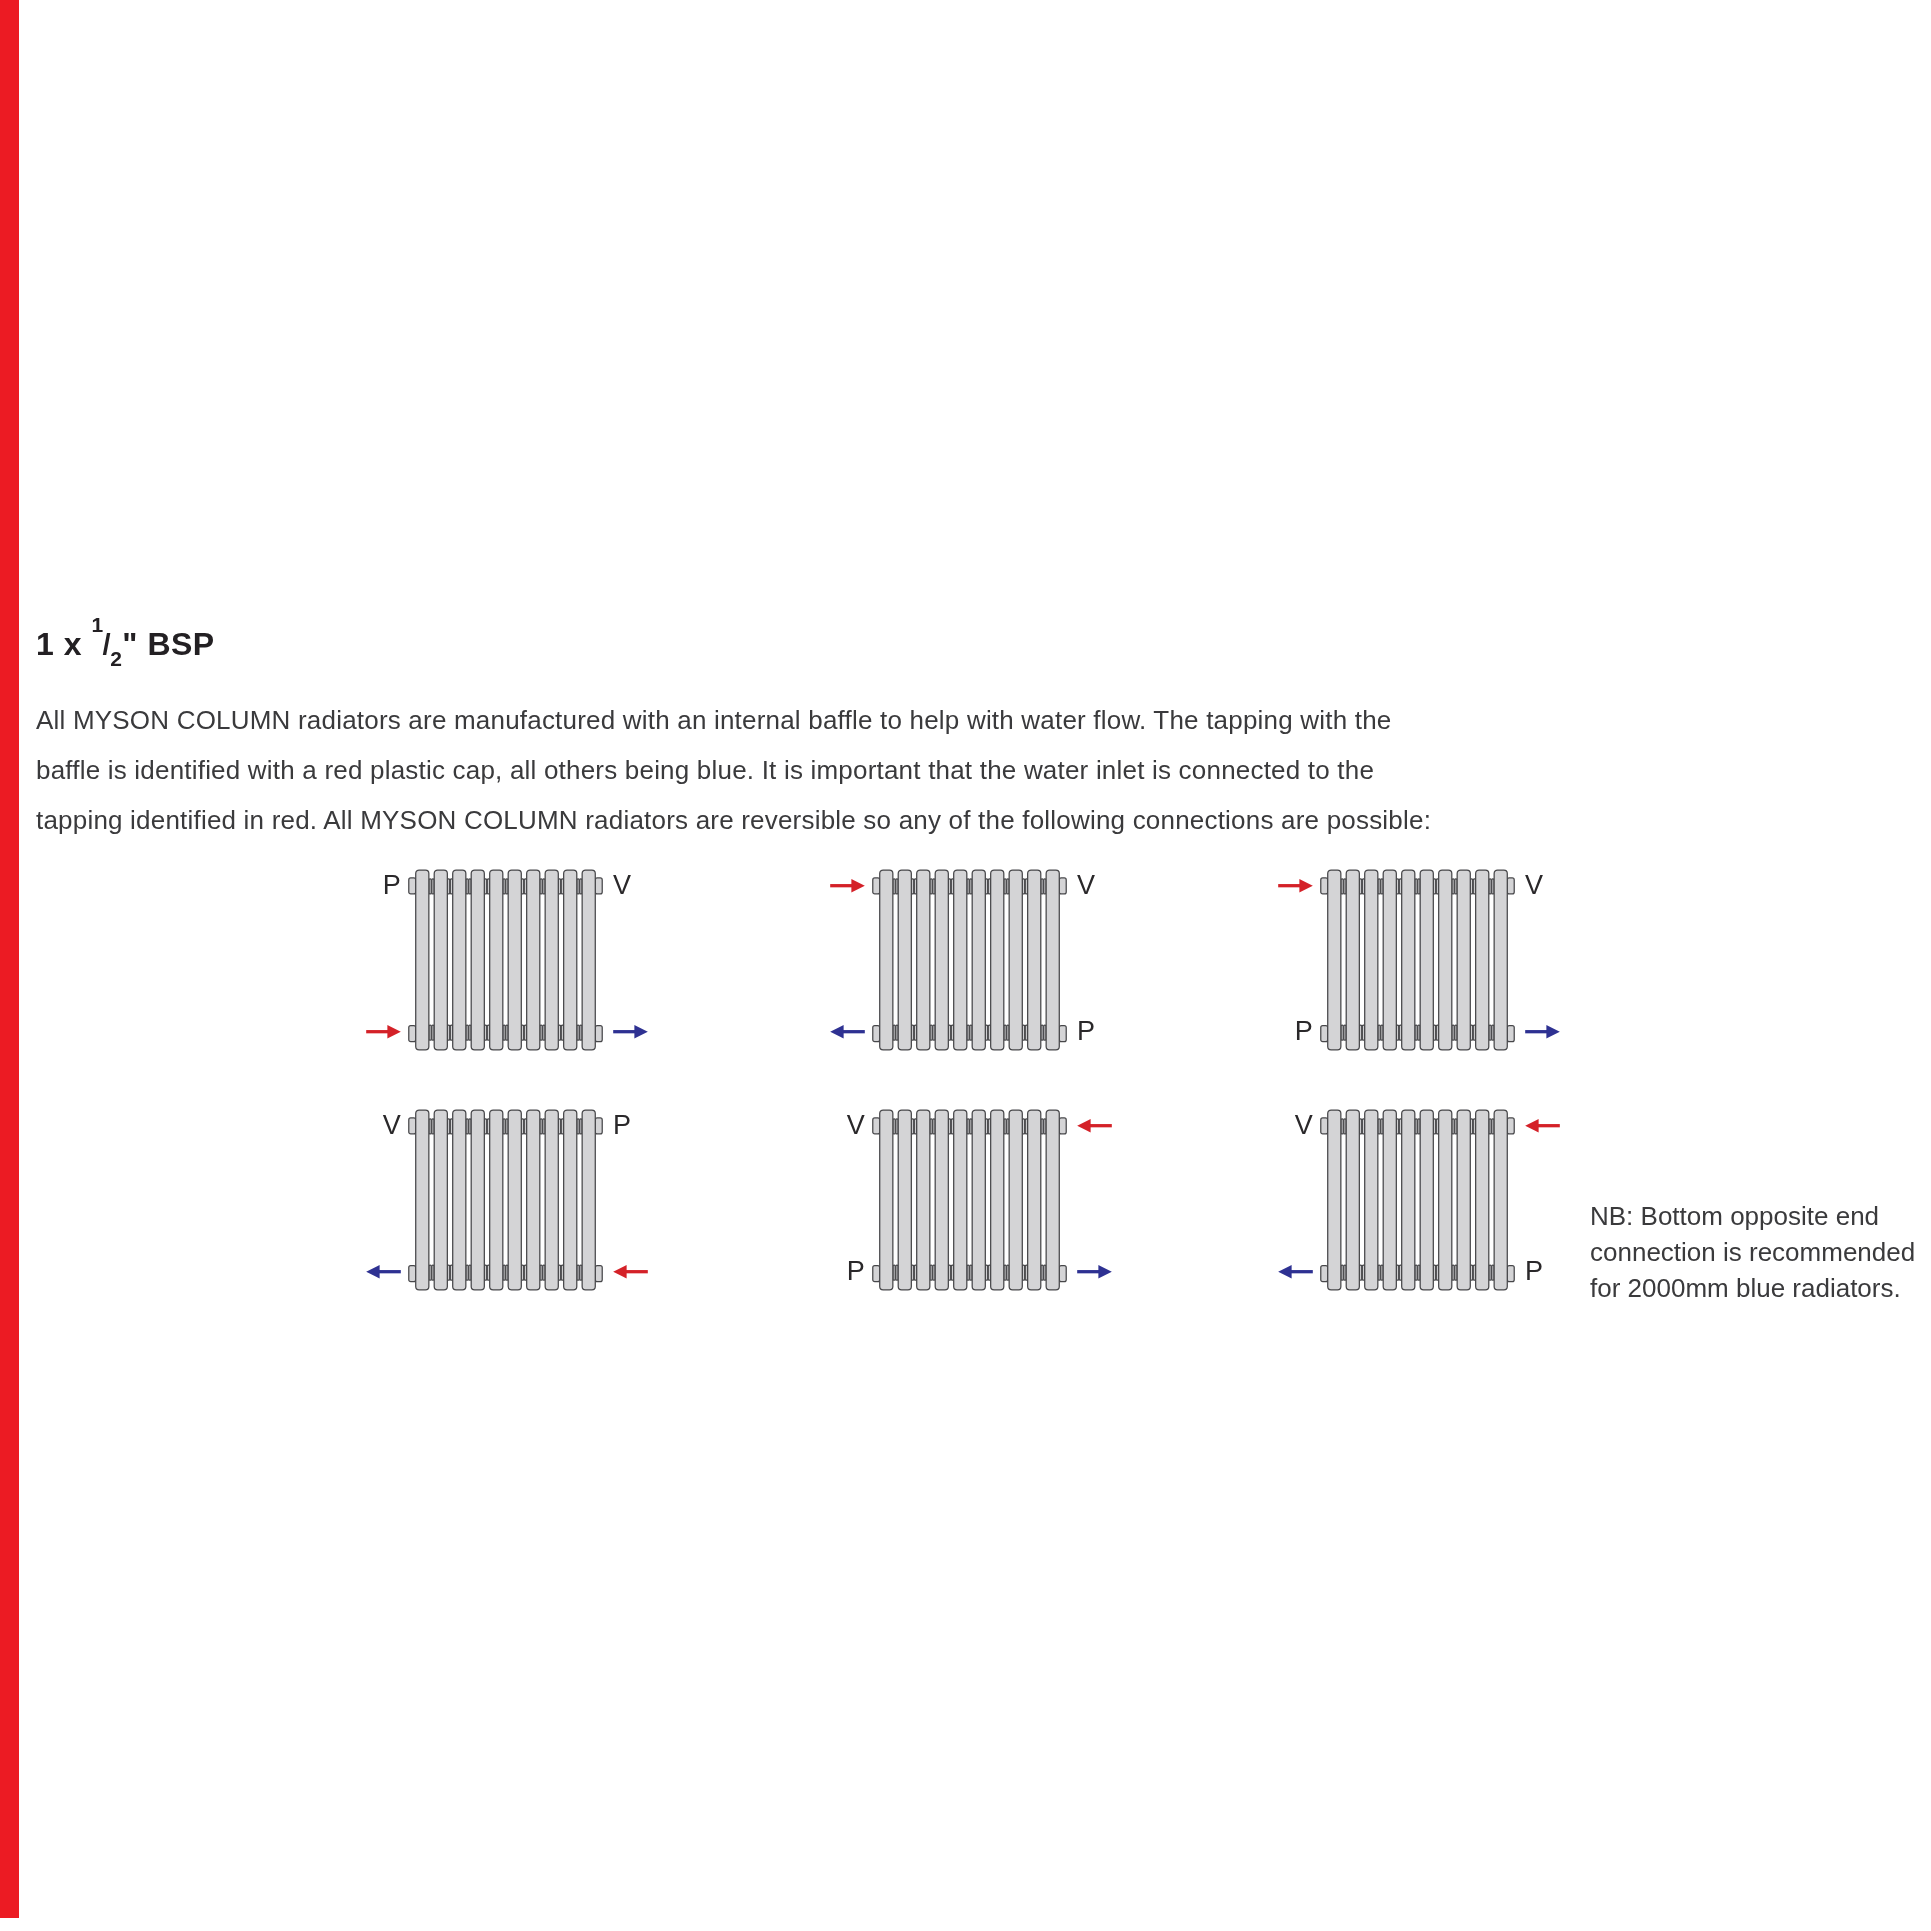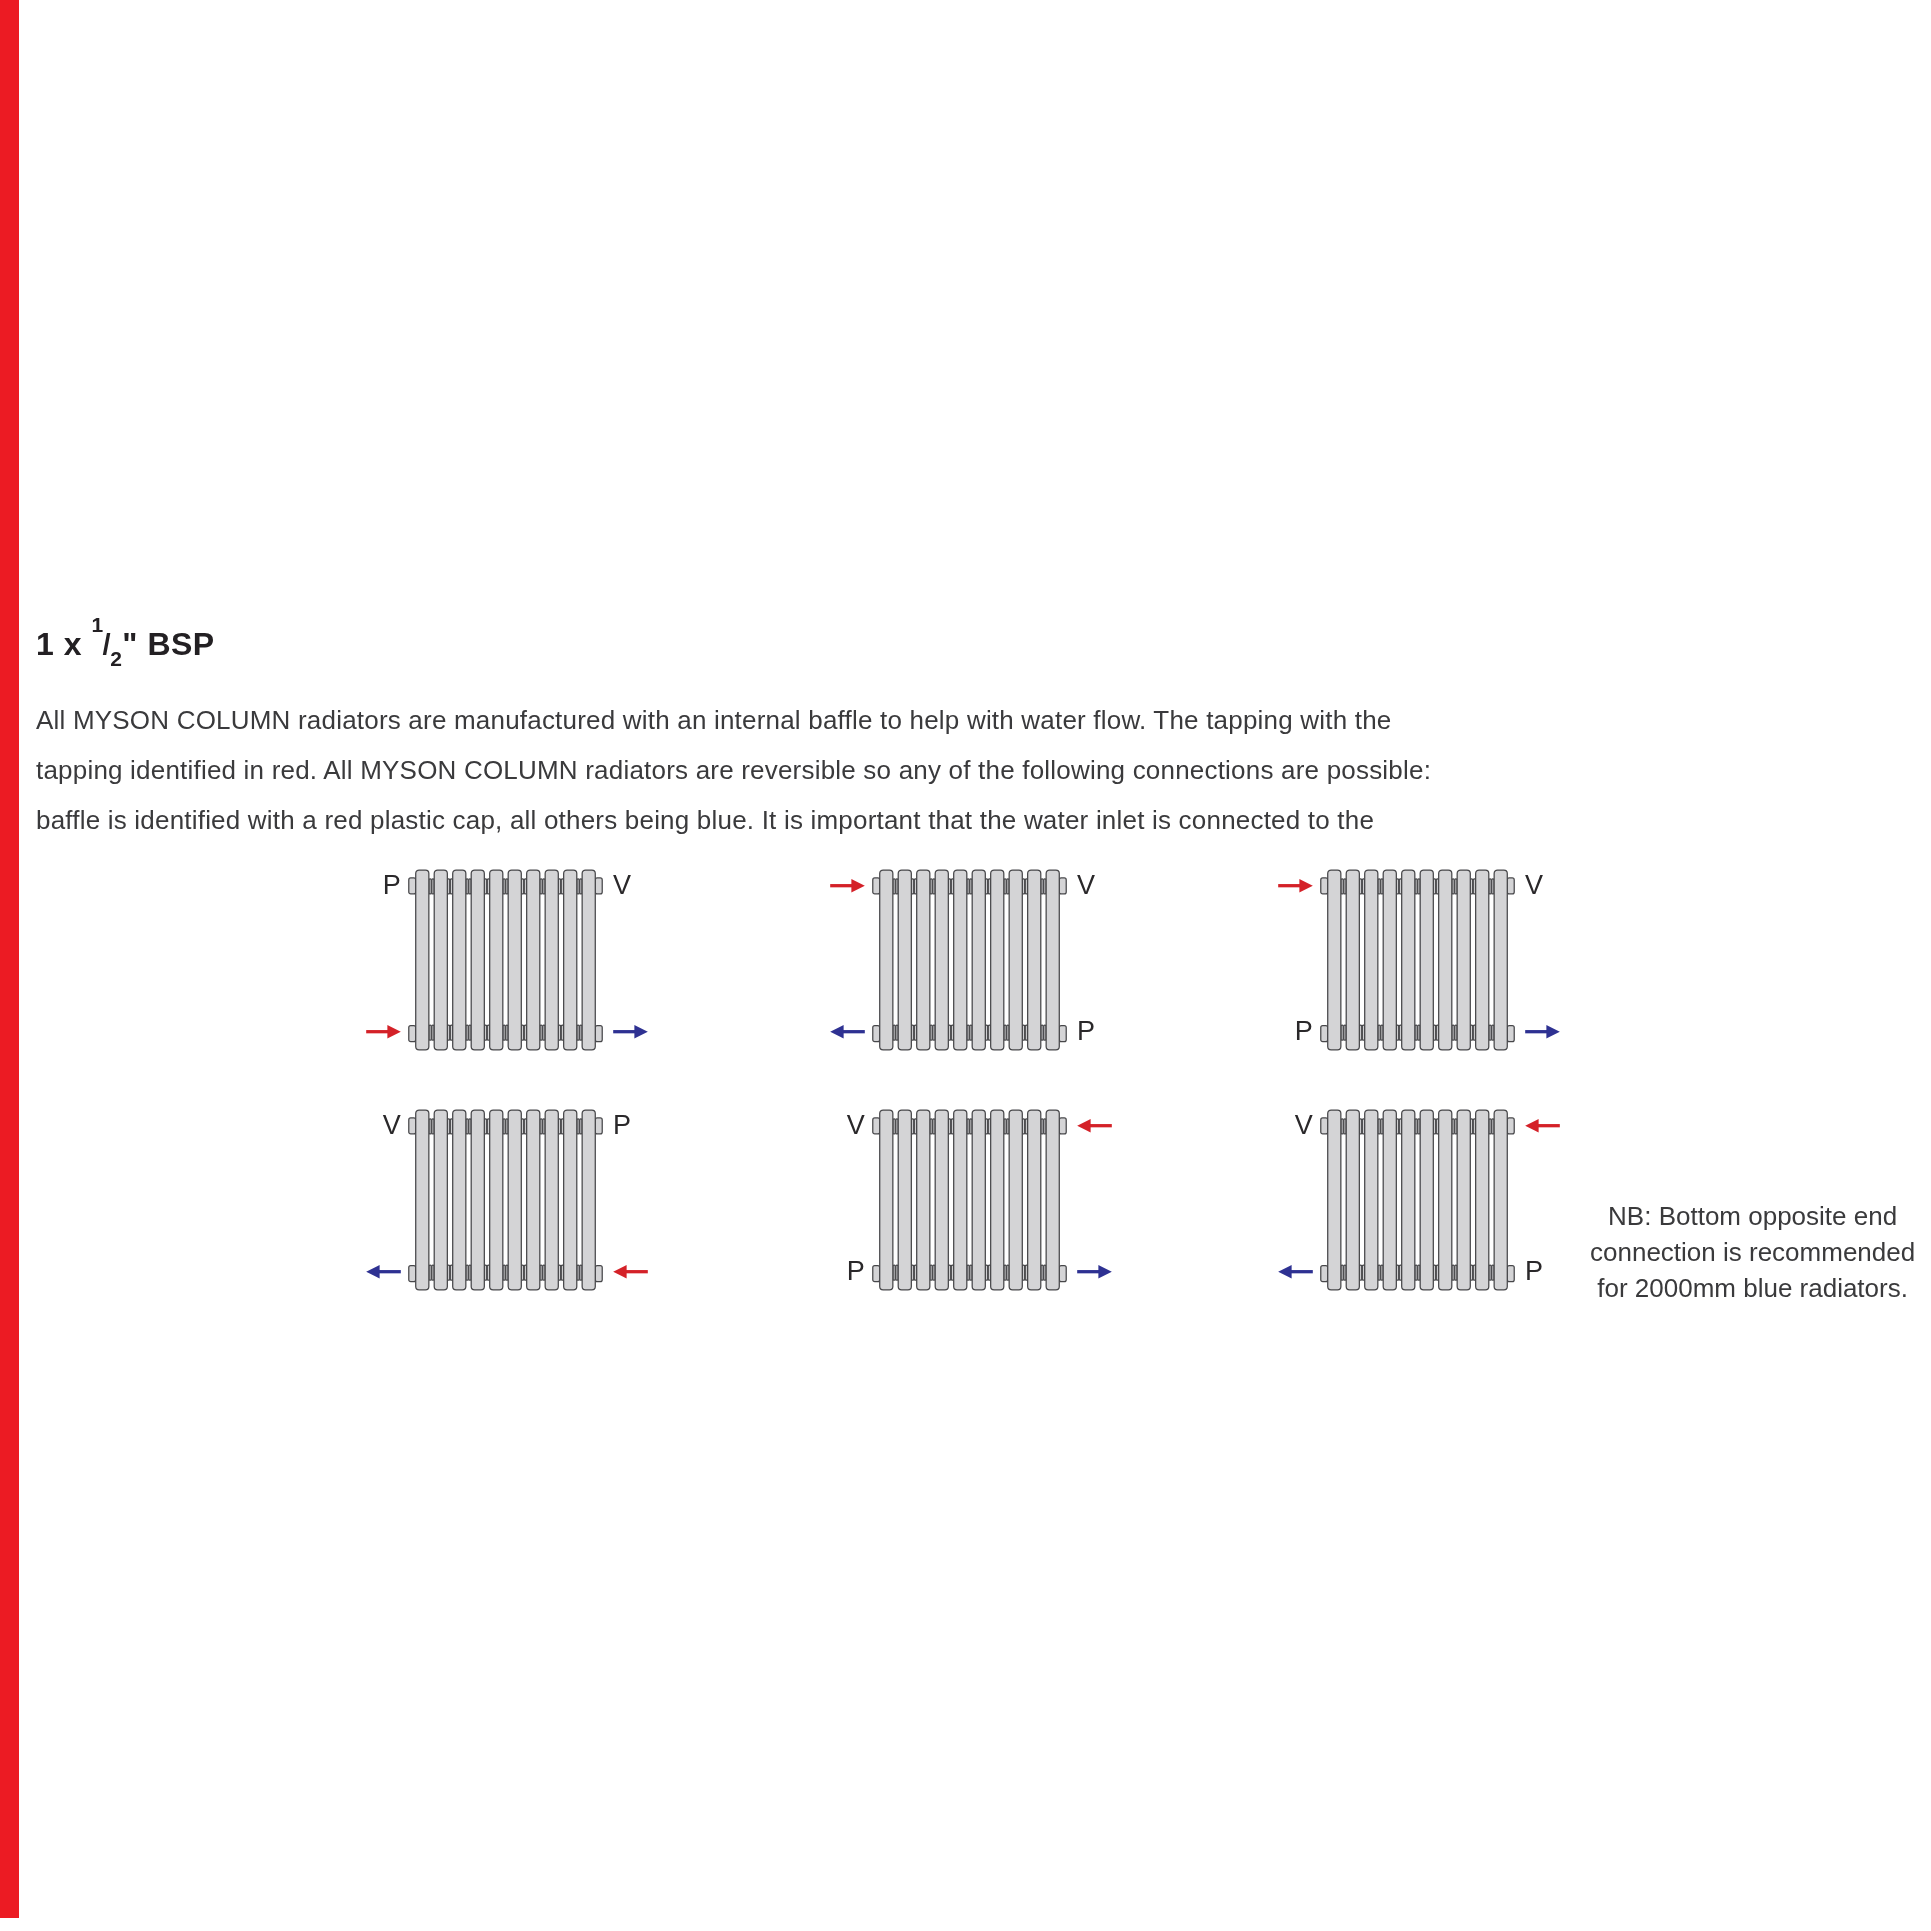--- a/index.html
+++ b/index.html
@@ -17,36 +17,36 @@
   .diagram{position:absolute;width:463px;height:241px;}
   .rad-svg{position:absolute;left:135px;top:39px;width:195px;height:182px;}
   .slot{position:absolute;width:120px;height:33px;display:flex;align-items:center;}
   .slot.left{left:7.7px;justify-content:flex-end;}
   .slot.right{left:340px;justify-content:flex-start;}
   .slot.top{top:39px;}
   .slot.bottom{top:185px;}
   .tap-label{font-size:27px;line-height:33px;color:#2a282a;}
   .arrow-svg{width:35px;height:15.4px;display:block;}
   .note{position:absolute;left:1590px;top:1198px;color:#3a3a3c;font-size:26px;}
-  .note .nline{display:block;height:36px;line-height:36px;white-space:nowrap;text-align:center;}
+  .note .nline{display:block;height:36px;line-height:36px;white-space:nowrap;}
 </style>
 </head>
 <body>
 
 <div class="page">
   <div class="edge-bar" style="background: rgb(236, 27, 35);"></div>
 
   <div class="heading">
     <span>1 x </span><sup>1</sup><span class="frac-slash">/</span><sub>2</sub><span>" BSP</span>
   </div>
 
   <div class="paragraph">
     <span class="pline">All MYSON COLUMN radiators are manufactured with an internal baffle to help with water flow. The tapping with the</span>
+    <span class="pline">baffle is identified with a red plastic cap, all others being blue. It is important that the water inlet is connected to the</span>
     <span class="pline">tapping identified in red. All MYSON COLUMN radiators are reversible so any of the following connections are possible:</span>
-    <span class="pline">baffle is identified with a red plastic cap, all others being blue. It is important that the water inlet is connected to the</span>
   </div>
 
   <div id="diagrams">
       <div class="diagram" style="left: 273px; top: 830px;">
         <svg viewBox="0 0 202 188" class="rad-svg">
           <rect fill="#d4d4d6" stroke="#47474a" stroke-width="1.3" x="0.8" y="9" width="7.2" height="16.5" rx="2"></rect>
           <rect fill="#d4d4d6" stroke="#47474a" stroke-width="1.3" x="194" y="9" width="7.2" height="16.5" rx="2"></rect>
           <rect fill="#d4d4d6" stroke="#47474a" stroke-width="1.3" x="0.8" y="162" width="7.2" height="16.5" rx="2"></rect>
           <rect fill="#d4d4d6" stroke="#47474a" stroke-width="1.3" x="194" y="162" width="7.2" height="16.5" rx="2"></rect>
           <rect fill="#d4d4d6" stroke="#47474a" stroke-width="1.3" x="21.700000000000003" y="10" width="2.4" height="15.5" rx="1"></rect>

